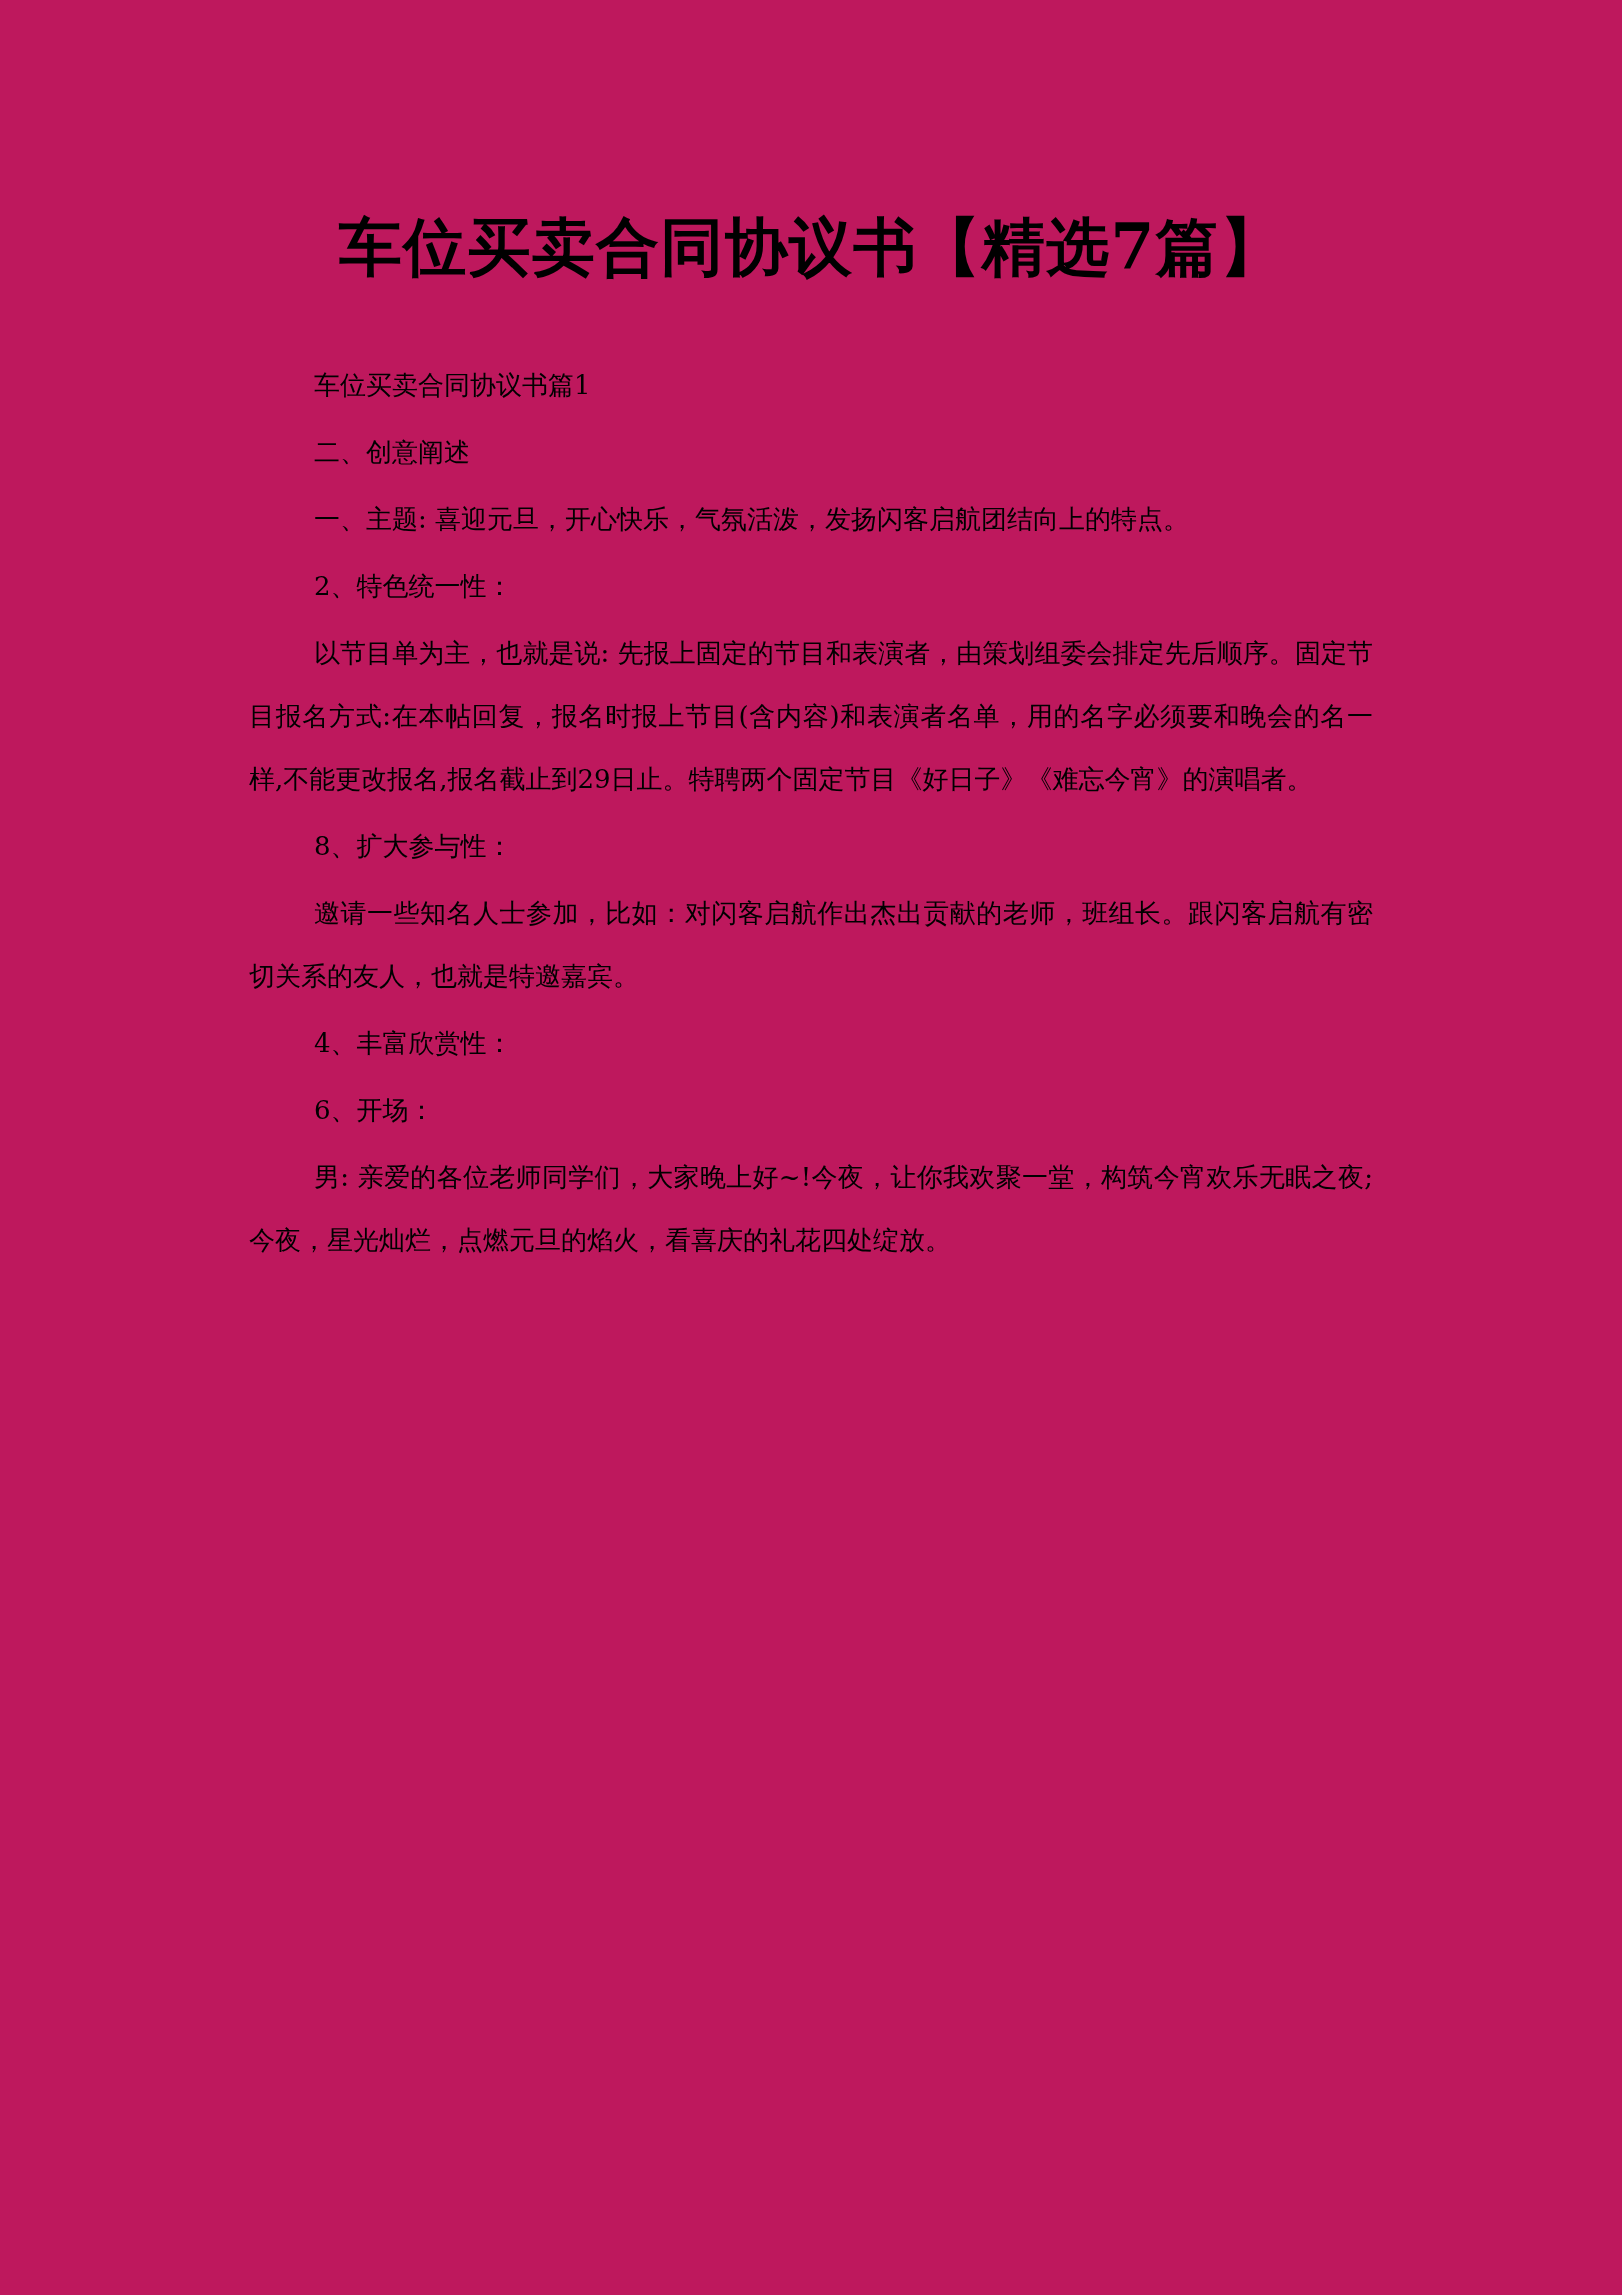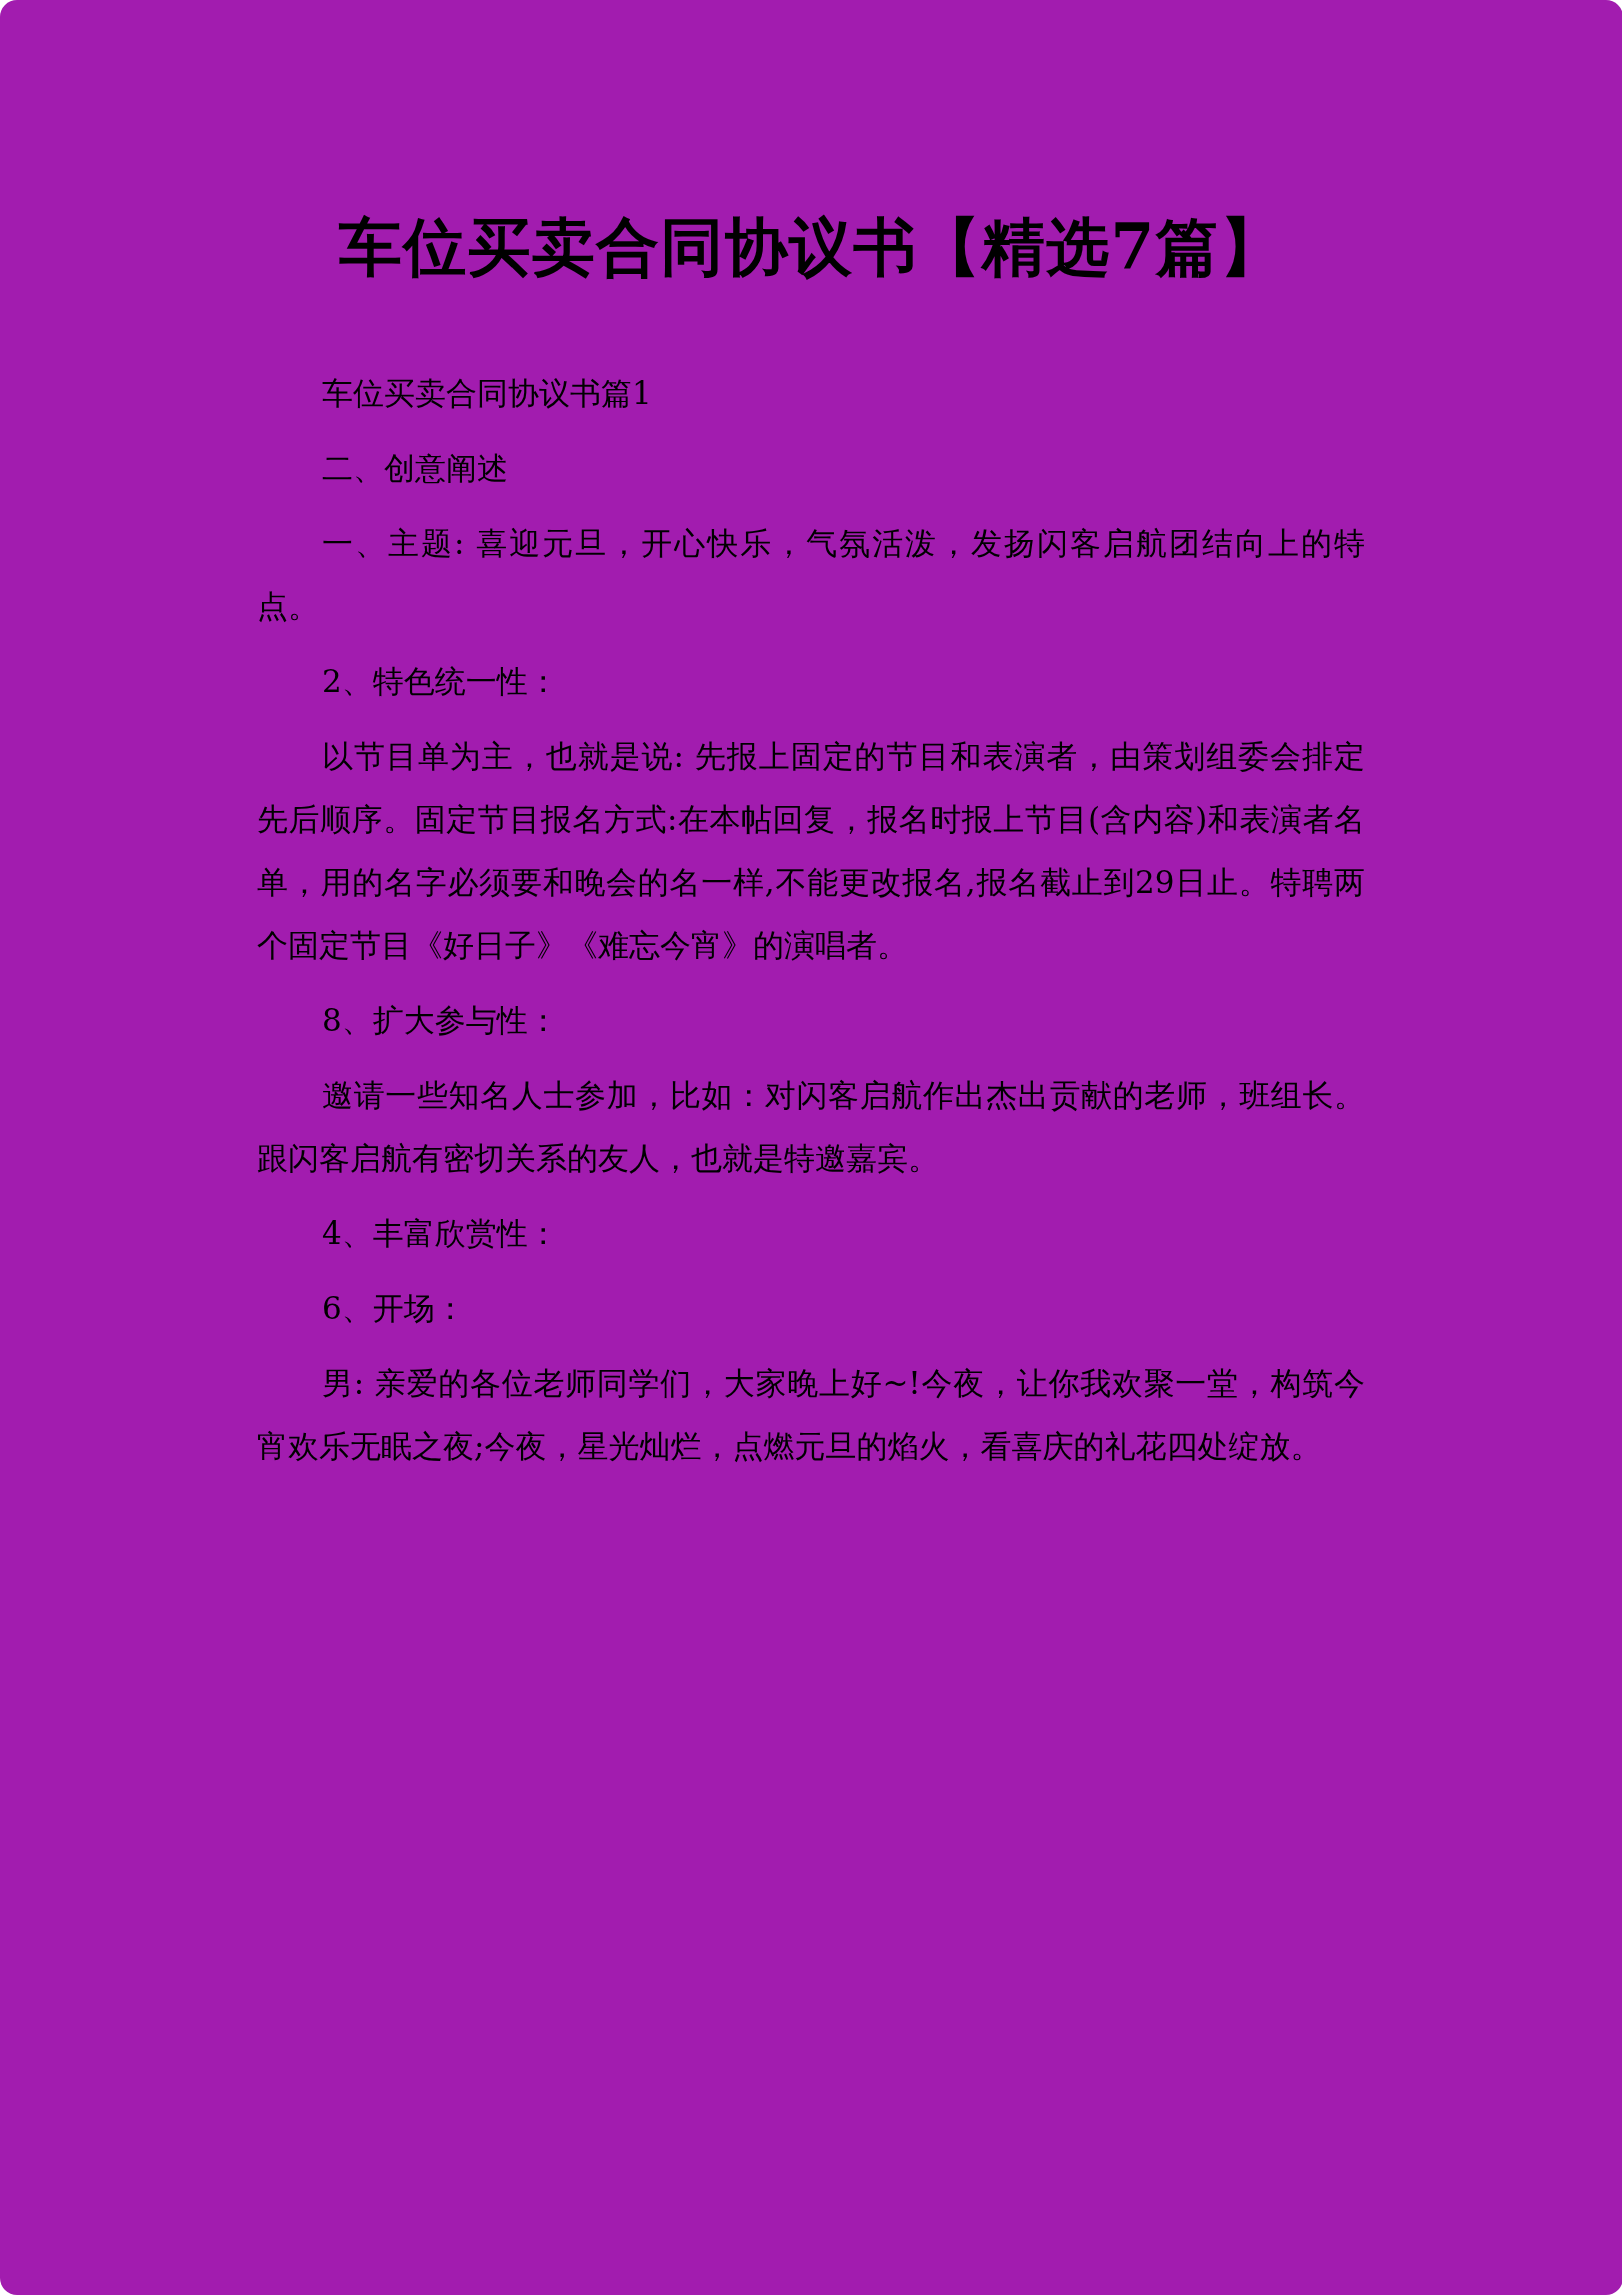--- a/index.html
+++ b/index.html
@@ -14,44 +14,43 @@
       overflow: hidden;
       font-family: "DejaVu Serif", "Liberation Serif", serif;
       color: #000000;
     }
     .page {
       position: absolute;
       left: 0;
       top: 0;
       width: 1623px;
       height: 2295px;
-      background: #a21caf;
-      border-radius: 17px;
+      background: #be185d;
     }
     .doc-title {
       position: absolute;
       left: 0;
       top: 208px;
       width: 1623px;
       text-align: center;
       font-size: 63px;
       line-height: 79px;
       font-weight: bold;
       letter-spacing: 1.3px;
       margin: 0;
     }
     .content {
       position: absolute;
       left: 245px;
       top: 350px;
       width: 1132px;
     }
     .para {
-      margin: 12px;
-      font-size: 31px;
+      margin: 4px;
+      font-size: 26px;
       line-height: 63px;
       text-align: justify;
       text-indent: 65px;
       word-break: break-all;
     }
   </style>
 </head>
 <body>
 
 <div class="page">

